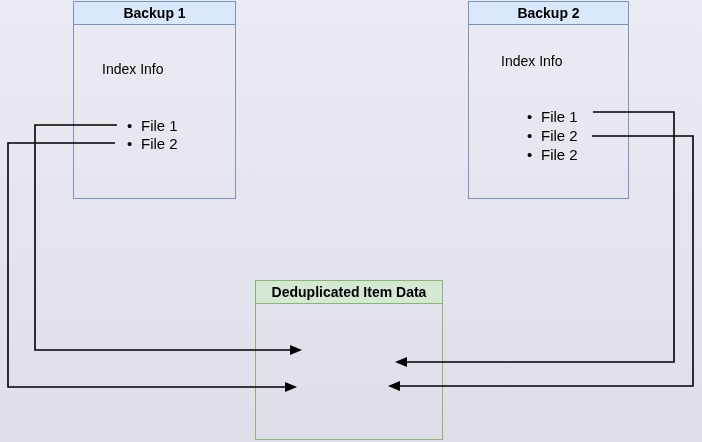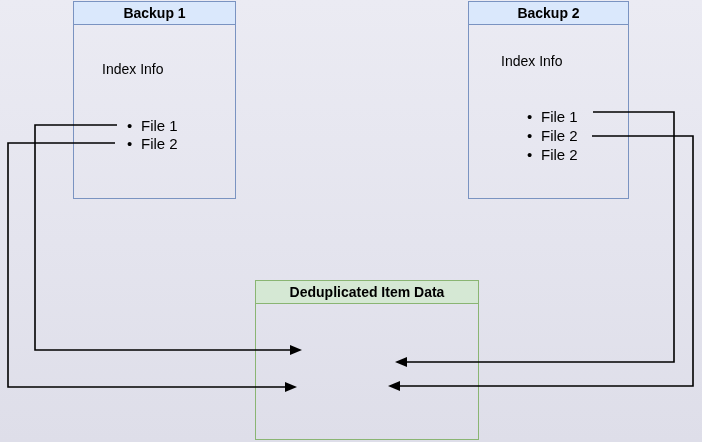--- a/index.html
+++ b/index.html
@@ -86,21 +86,21 @@
   <div class="node blue" style="left:468px; top:1px; width:161px; height:198px;">
     <div class="node-header">Backup 2</div>
   </div>
   <div class="section-label" style="left:501px; top:53px;">Index Info</div>
   <ul class="filelist b2-list" style="left:527px; top:107px;">
     <li>File 1</li>
     <li>File 2</li>
     <li>File 2</li>
   </ul>
 
-  <div class="node green" style="left:255px; top:280px; width:224px; height:160px;">
+  <div class="node green" style="left:255px; top:280px; width:188px; height:160px;">
     <div class="node-header">Deduplicated Item Data</div>
   </div>
 
   <svg class="connectors" viewBox="0 0 702 442">
 
     <path d="M117,125 L35,125 L35,350 L291,350"></path>
     <polygon points="302,350 290,345 290,355"></polygon>
 
     <path d="M115,143 L8,143 L8,387 L286,387"></path>
     <polygon points="297,387 285,382 285,392"></polygon>

